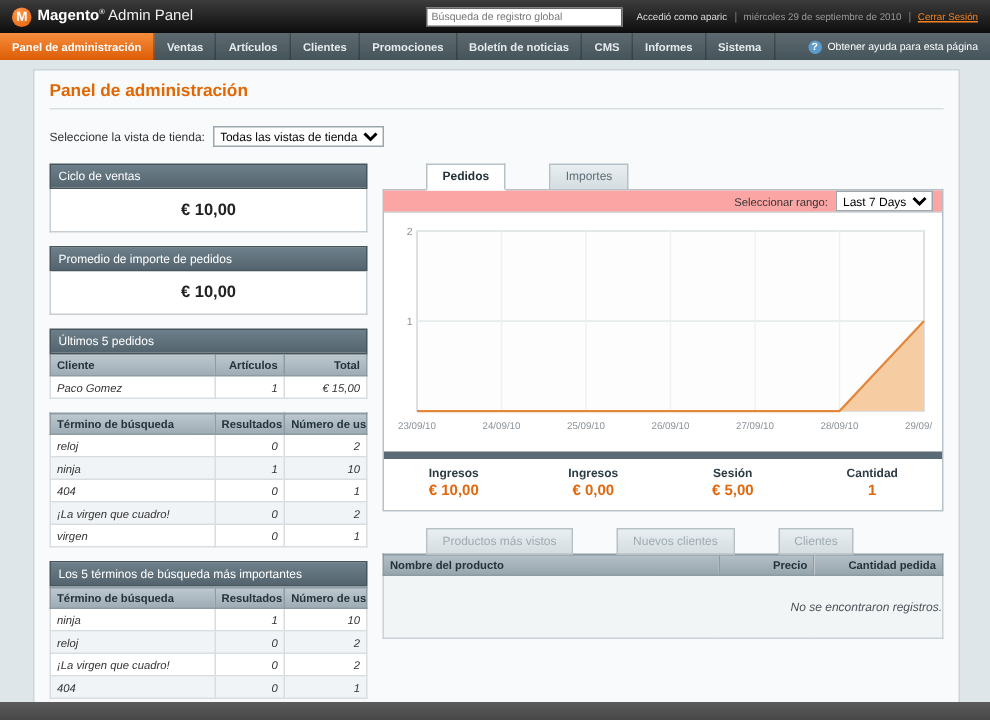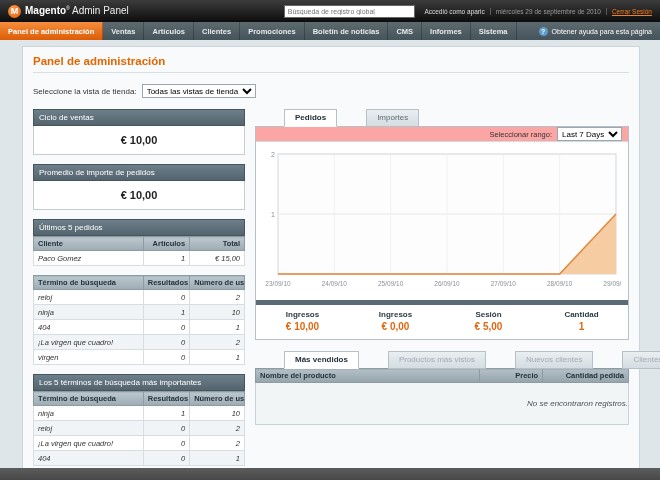--- a/index.html
+++ b/index.html
@@ -278,21 +278,20 @@
               <div class="tvalue">€ 5,00</div>
             </div>
             <div class="total">
               <div class="tlabel">Cantidad</div>
               <div class="tvalue">1</div>
             </div>
           </div>
         </div>
 
         <div class="tabs bottom-tabs">
-          <span class="tab active">Más vendidos</span>
           <span class="tab disabled">Productos más vistos</span>
           <span class="tab disabled">Nuevos clientes</span>
           <span class="tab disabled">Clientes</span>
         </div>
 
         <table class="grid products">
           <thead>
             <tr>
               <th>Nombre del producto</th>
               <th class="num">Precio</th>

